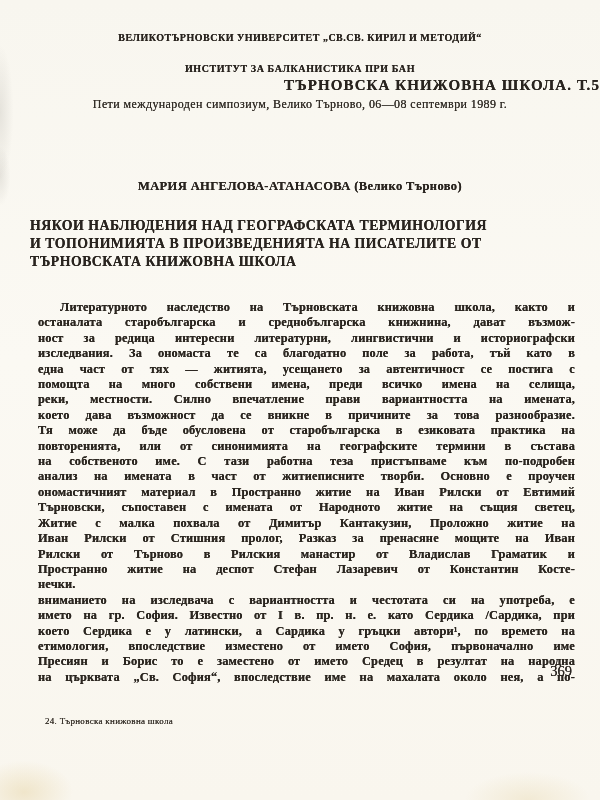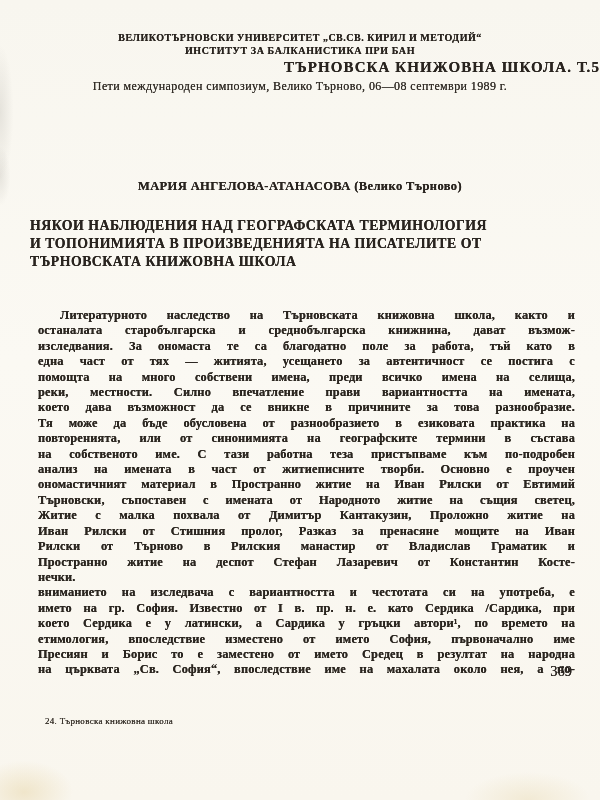--- a/index.html
+++ b/index.html
@@ -18,36 +18,36 @@
       radial-gradient(ellipse 90px 40px at 88% 100%, rgba(216,190,120,0.22), rgba(216,190,120,0) 70%),
       radial-gradient(ellipse 18px 90px at 0% 14%, rgba(110,105,95,0.14), rgba(110,105,95,0) 75%),
       radial-gradient(ellipse 14px 40px at 0% 22%, rgba(90,85,75,0.12), rgba(90,85,75,0) 75%),
       linear-gradient(180deg, #f8f6ef 0%, #fbf9f3 45%, #f9f6ee 100%);
     color: #29241f;
   }
   .ink { text-shadow: 0 0 0.35px currentColor; }
 
   .header { position: absolute; top: 32px; left: 0; width: 600px; text-align: center; }
   .h-line1 { font-size: 10px; font-weight: bold; letter-spacing: 0.5px; }
-  .h-line2 { font-size: 10px; font-weight: bold; letter-spacing: 0.6px; margin-top: 2px; }
+  .h-line2 { font-size: 10px; font-weight: bold; letter-spacing: 0.6px; margin-top: 20px; }
   .h-line3 { font-size: 15px; font-weight: bold; letter-spacing: 1.1px; margin-top: 3px; text-align: right; }
   .h-line4 { font-size: 12px; font-weight: normal; letter-spacing: 0.4px; margin-top: 3px; color: #332e28; }
 
   .author {
     position: absolute; top: 179px; left: 0; width: 600px;
     text-align: center; font-size: 12.5px; font-weight: bold; letter-spacing: 0.4px;
   }
   .title {
     position: absolute; top: 217px; left: 30px; width: 540px;
     text-align: left; font-size: 13.8px; font-weight: bold;
     line-height: 18px; letter-spacing: 0.5px; margin: 0;
   }
 
   .body-text {
-    position: absolute; top: 308px; left: 38px; width: 537px;
+    position: absolute; top: 300px; left: 38px; width: 537px;
     font-size: 12.4px; font-weight: bold; line-height: 15.4px;
     letter-spacing: 0.15px; color: #2b2620;
   }
   .paragraph { margin: 0; }
   .line { text-align: justify; text-align-last: justify; white-space: normal; }
   .line.no-just { text-align-last: left; }
   .line.indent { text-indent: 22px; }
 
   .footer-note {
     position: absolute; top: 716px; left: 45px;
@@ -75,26 +75,27 @@
   <h1 class="title">
     <div class="ink">НЯКОИ НАБЛЮДЕНИЯ НАД ГЕОГРАФСКАТА ТЕРМИНОЛОГИЯ</div>
     <div class="ink">И ТОПОНИМИЯТА В ПРОИЗВЕДЕНИЯТА НА ПИСАТЕЛИТЕ ОТ</div>
     <div class="ink">ТЪРНОВСКАТА КНИЖОВНА ШКОЛА</div>
   </h1>
 
   <main class="body-text">
     <div class="paragraph ink">
         <div class="line indent">Литературното наследство на Търновската книжовна школа, както и</div>
         <div class="line">останалата старобългарска и среднобългарска книжнина, дават възмож-</div>
+        <div class="line">ност за редица интересни литературни, лингвистични и историографски</div>
         <div class="line">изследвания. За ономаста те са благодатно поле за работа, тъй като в</div>
         <div class="line">една част от тях — житията, усещането за автентичност се постига с</div>
         <div class="line">помощта на много собствени имена, преди всичко имена на селища,</div>
         <div class="line">реки, местности. Силно впечатление прави вариантността на имената,</div>
         <div class="line">което дава възможност да се вникне в причините за това разнообразие.</div>
-        <div class="line">Тя може да бъде обусловена от разнообразието в езиковата практика на</div>
+        <div class="line">Тя може да бъде обусловена от старобългарска в езиковата практика на</div>
         <div class="line">повторенията, или от синонимията на географските термини в състава</div>
         <div class="line">на собственото име. С тази работна теза пристъпваме към по-подробен</div>
         <div class="line">анализ на имената в част от житиеписните творби. Основно е проучен</div>
         <div class="line">ономастичният материал в Пространно житие на Иван Рилски от Евтимий</div>
         <div class="line">Търновски, съпоставен с имената от Народното житие на същия светец,</div>
         <div class="line">Житие с малка похвала от Димитър Кантакузин, Проложно житие на</div>
         <div class="line">Иван Рилски от Стишния пролог, Разказ за пренасяне мощите на Иван</div>
         <div class="line">Рилски от Търново в Рилския манастир от Владислав Граматик и</div>
         <div class="line">Пространно житие на деспот Стефан Лазаревич от Константин Косте-</div>
         <div class="line no-just">нечки.</div>

